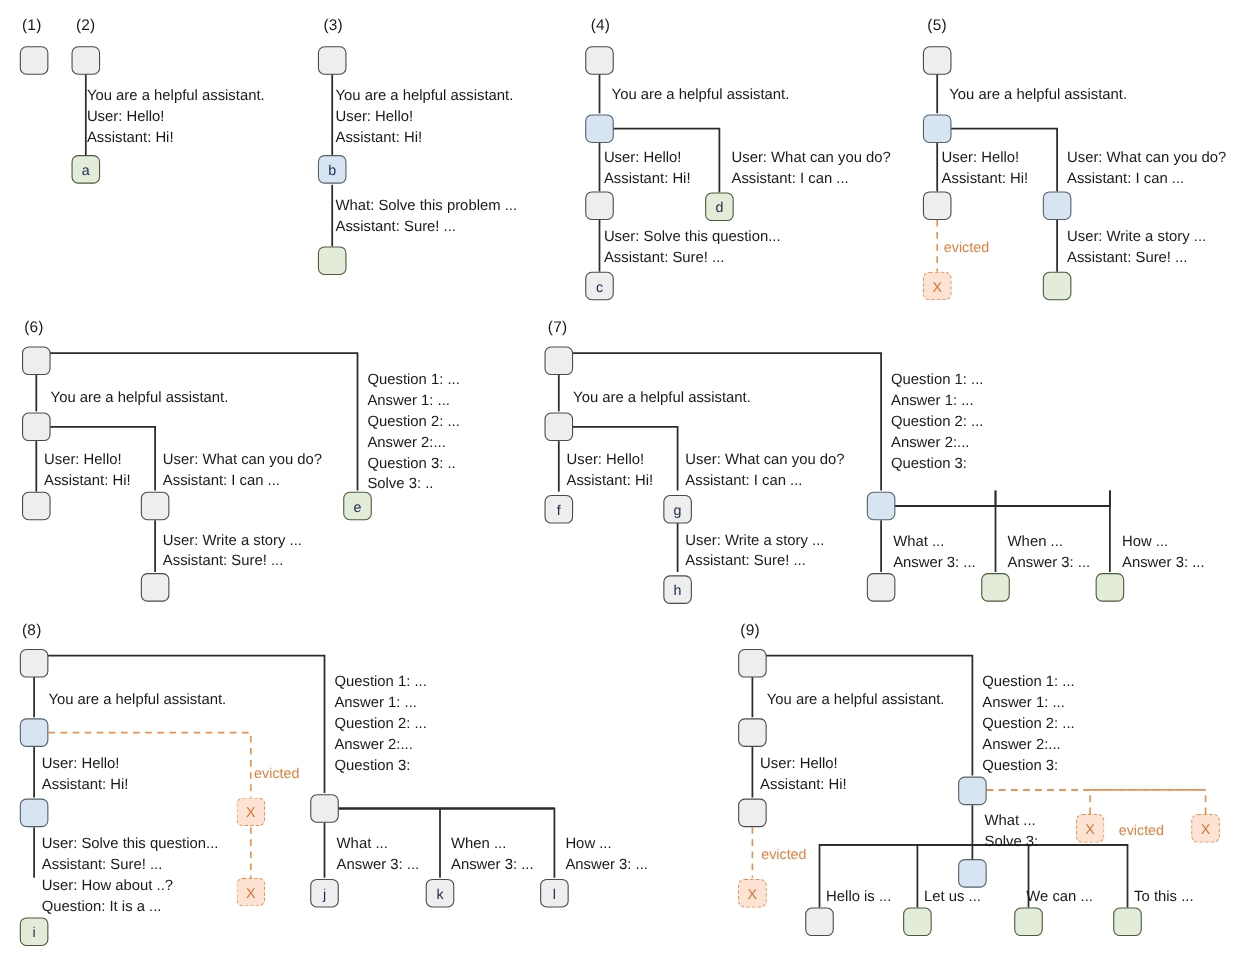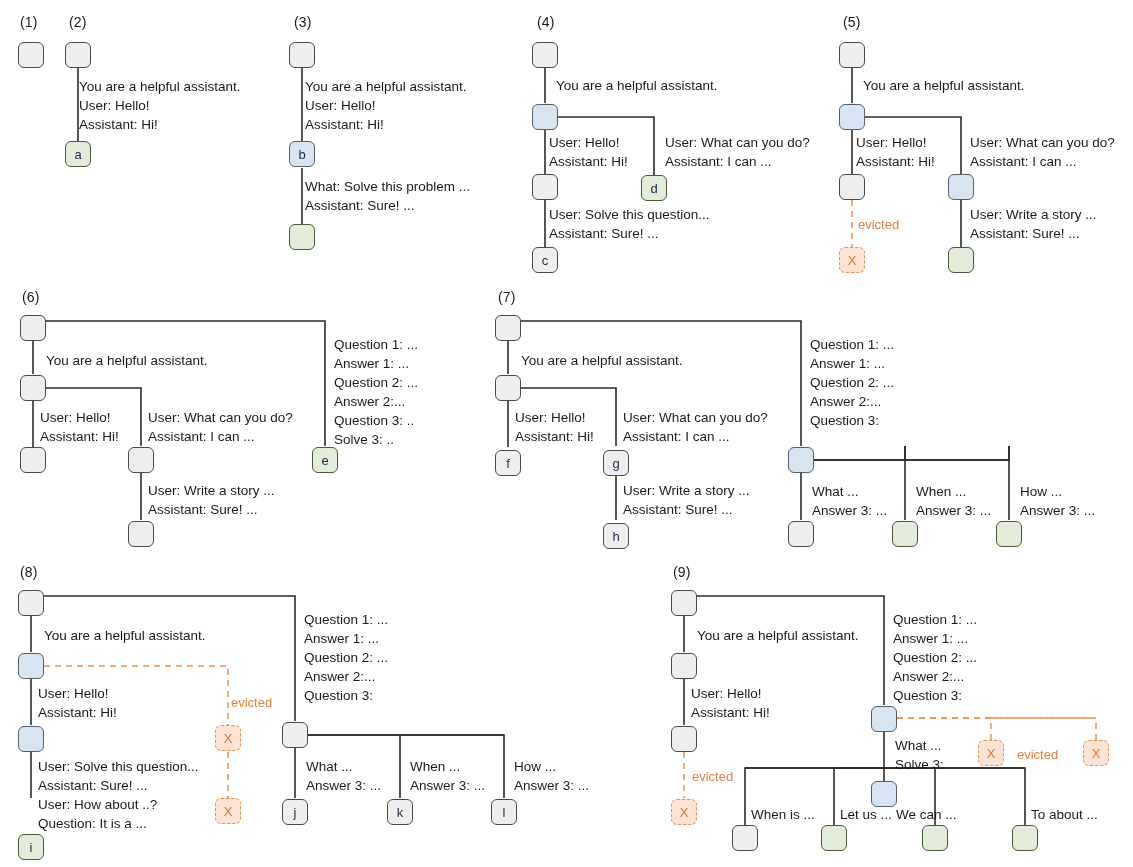--- a/index.html
+++ b/index.html
@@ -262,23 +262,23 @@
   <div class="txt" style="left:893px;top:648px;">Question 2: ...</div>
   <div class="txt" style="left:893px;top:667px;">Answer 2:...</div>
   <div class="txt" style="left:893px;top:686px;">Question 3:</div>
   <div class="node blue" style="left:871px;top:706px;"></div>
   <div class="txt" style="left:895px;top:736px;">What ...</div>
   <div class="txt" style="left:895px;top:755px;">Solve 3:</div>
   <div class="node evicted" style="left:978px;top:740px;">X</div>
   <div class="evicted-label" style="left:1017px;top:747px;">evicted</div>
   <div class="node evicted" style="left:1083px;top:740px;">X</div>
   <div class="node blue" style="left:871px;top:781px;"></div>
-  <div class="txt" style="left:751px;top:805px;">When is ...</div>
+  <div class="txt" style="left:751px;top:805px;">Hello is ...</div>
   <div class="node gray" style="left:732px;top:825px;"></div>
   <div class="txt" style="left:840px;top:805px;">Let us ...</div>
   <div class="node green" style="left:821px;top:825px;"></div>
-  <div class="txt" style="left:896px;top:805px;">We can ...</div>
+  <div class="txt" style="left:933px;top:805px;">We can ...</div>
   <div class="node green" style="left:922px;top:825px;"></div>
-  <div class="txt" style="left:1031px;top:805px;">To about ...</div>
+  <div class="txt" style="left:1031px;top:805px;">To this ...</div>
   <div class="node green" style="left:1012px;top:825px;"></div>
 
 
 </div>
 
 </body></html>

